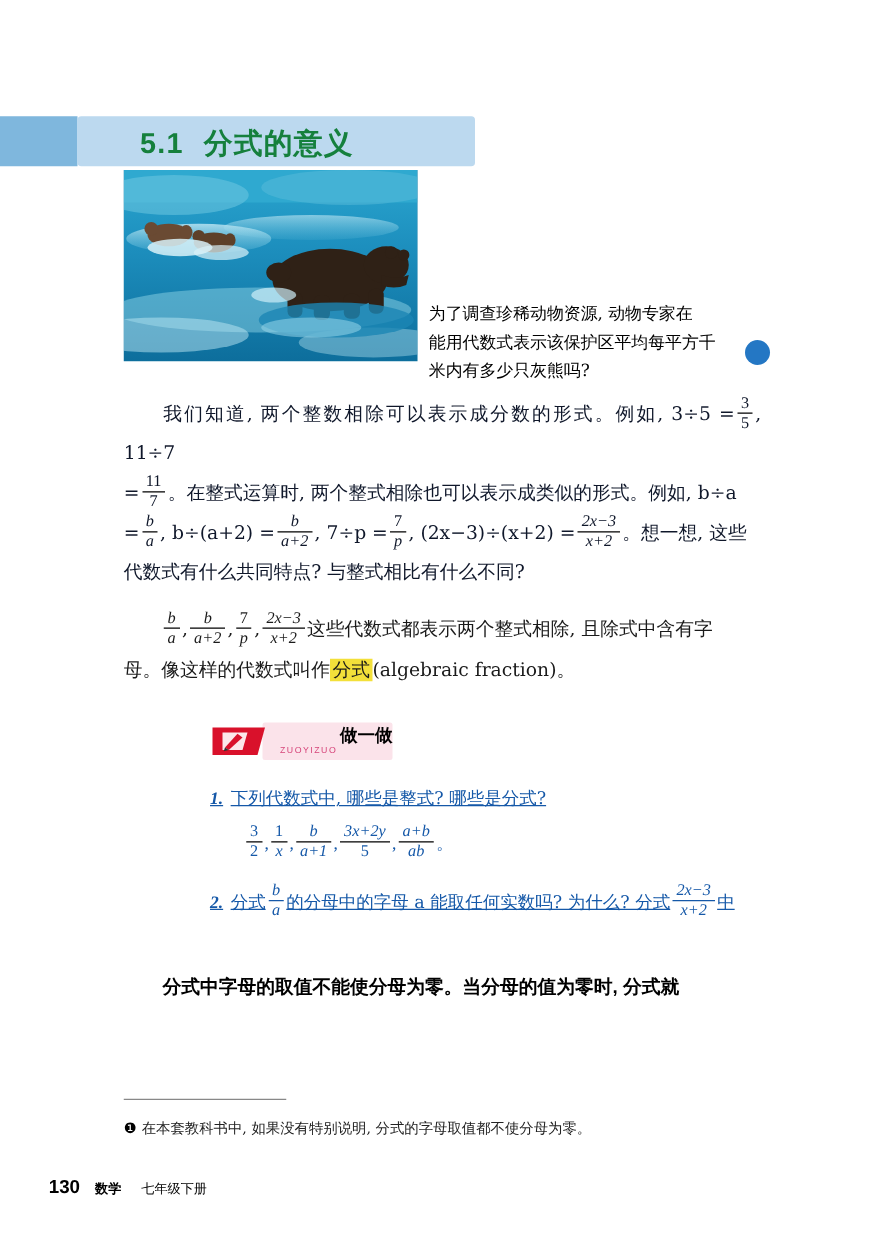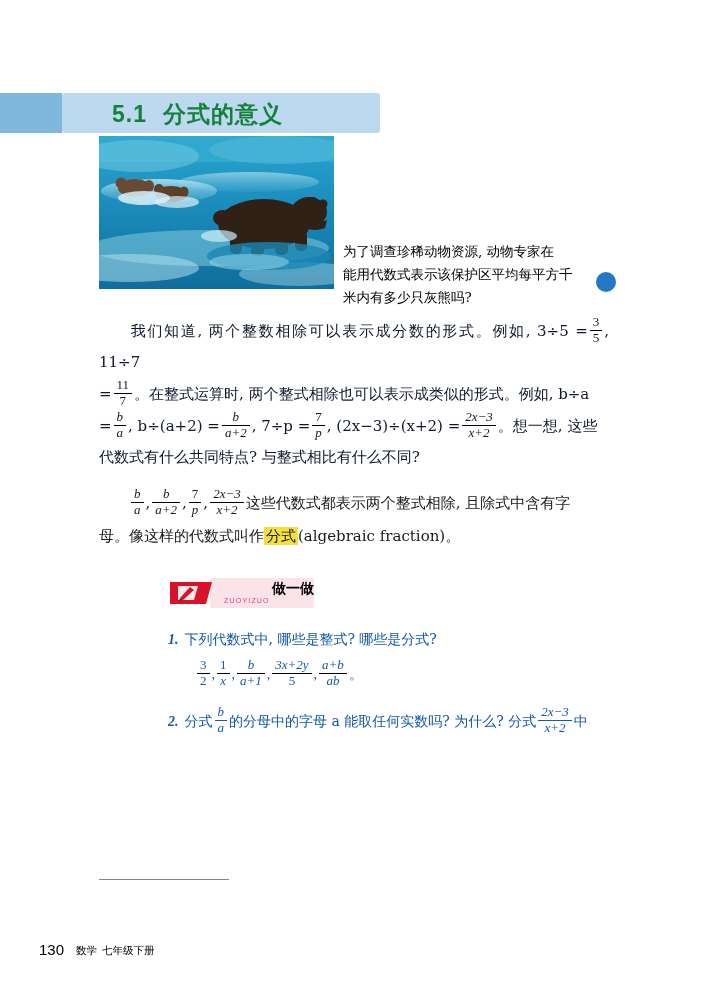--- a/index.html
+++ b/index.html
@@ -185,20 +185,21 @@
 
   
   .ex {
     position: absolute;
     left: 168px;
     width: 430px;
     font-size: 14px;
     line-height: 29px;
     color: #1558a8;
     font-family: "DejaVu Serif", serif;
+    text-decoration: underline;
   }
   .ex1 { top: 625px; }
   .ex1-items { position: absolute; left: 195px; top: 658px; font-size: 14px; color:#1558a8; }
   .ex2 { top: 705px; }
   .exnum {
     font-family: "Liberation Serif", serif;
     font-weight: bold;
     font-style: italic;
     margin-right: 6px;
     color: #1558a8;
@@ -243,34 +244,34 @@
     white-space: nowrap;
   }
   .fn-mark { color: #000; margin-right: 4px; }
 
   
   .pg-num {
     position: absolute;
     left: 39px;
     top: 941px;
     font-family: "Liberation Sans", sans-serif;
-    font-weight: normal;
+    font-weight: bold;
     font-size: 15px;
     color: #000;
   }
   .pg-sub {
     position: absolute;
     left: 76px;
     top: 944px;
     font-family: "Liberation Sans", sans-serif;
     font-size: 10.5px;
     color: #000;
     white-space: nowrap;
   }
-  .pg-sub .b { font-weight: normal; margin-right: 5px; }
+  .pg-sub .b { font-weight: bold; margin-right: 16px; }
 </style>
 </head>
 <body>
 
 <div class="page">
 
   <div class="title-bar-left"></div>
   <div class="title-band"></div>
   <div class="title-text">
     <span class="title-num">5.1</span><span>分式的意义</span>
@@ -384,22 +385,26 @@
     <span class="frac"><span class="num mr">3</span><span class="den mr">2</span></span><span>,</span><span class="frac"><span class="num mr">1</span><span class="den m">x</span></span><span>,</span><span class="frac"><span class="num m">b</span><span class="den m">a+1</span></span><span>,</span><span class="frac"><span class="num m">3x+2y</span><span class="den mr">5</span></span><span>,</span><span class="frac"><span class="num m">a+b</span><span class="den m">ab</span></span><span>。</span>
   </div>
 
   <div class="ex ex2">
     <div>
       <span class="exnum">2.</span><span>分式</span><span class="frac"><span class="num m">b</span><span class="den m">a</span></span><span>的分母中的字母 a 能取任何实数吗? 为什么? 分式</span><span class="frac"><span class="num m">2x−3</span><span class="den m">x+2</span></span><span>中</span>
     </div>
   </div>
 
   <div class="concl">
+    <div>分式中字母的取值不能使分母为零。当分母的值为零时, 分式就</div>
   </div>
 
   <div class="fn-rule"></div>
+  <div class="footnote">
+    <span class="fn-mark">❶</span><span>在本套教科书中, 如果没有特别说明, 分式的字母取值都不使分母为零。</span>
+  </div>
 
   <div class="pg-num">130</div>
   <div class="pg-sub">
     <span class="b">数学</span><span>七年级下册</span>
   </div>
 
 </div>
 
 </body></html>

